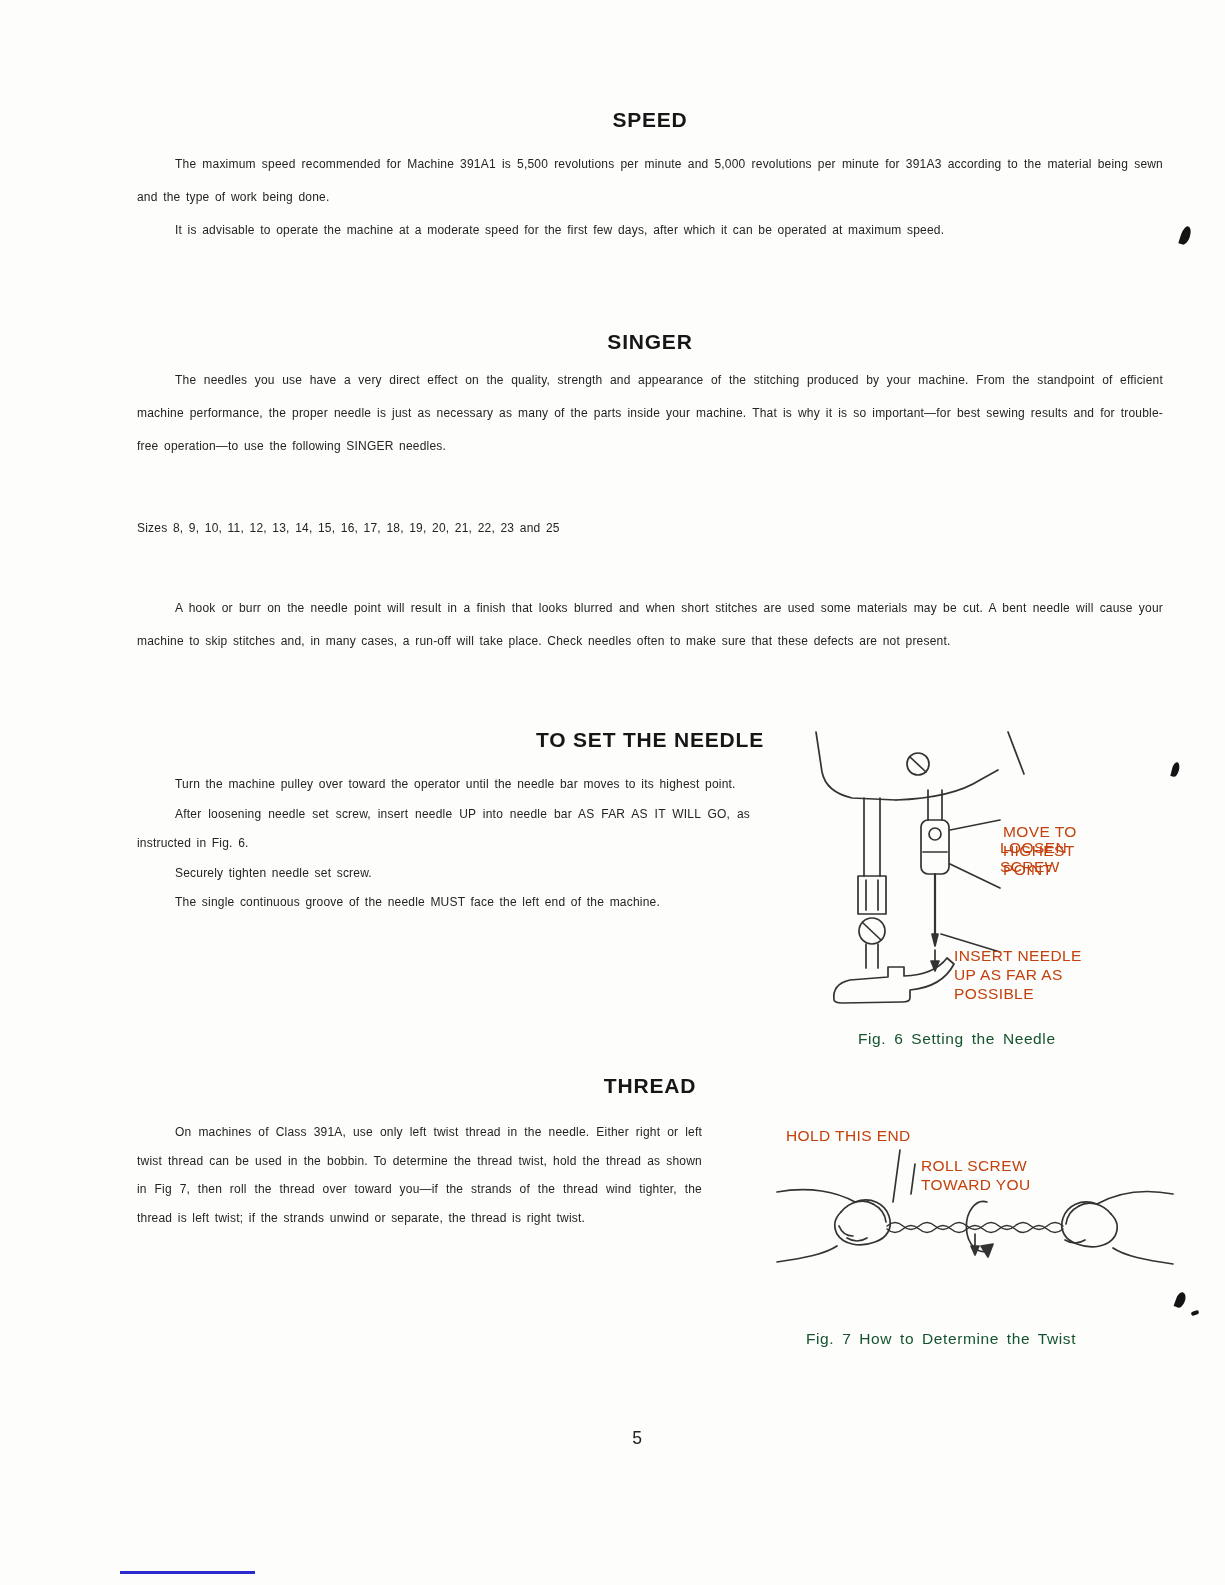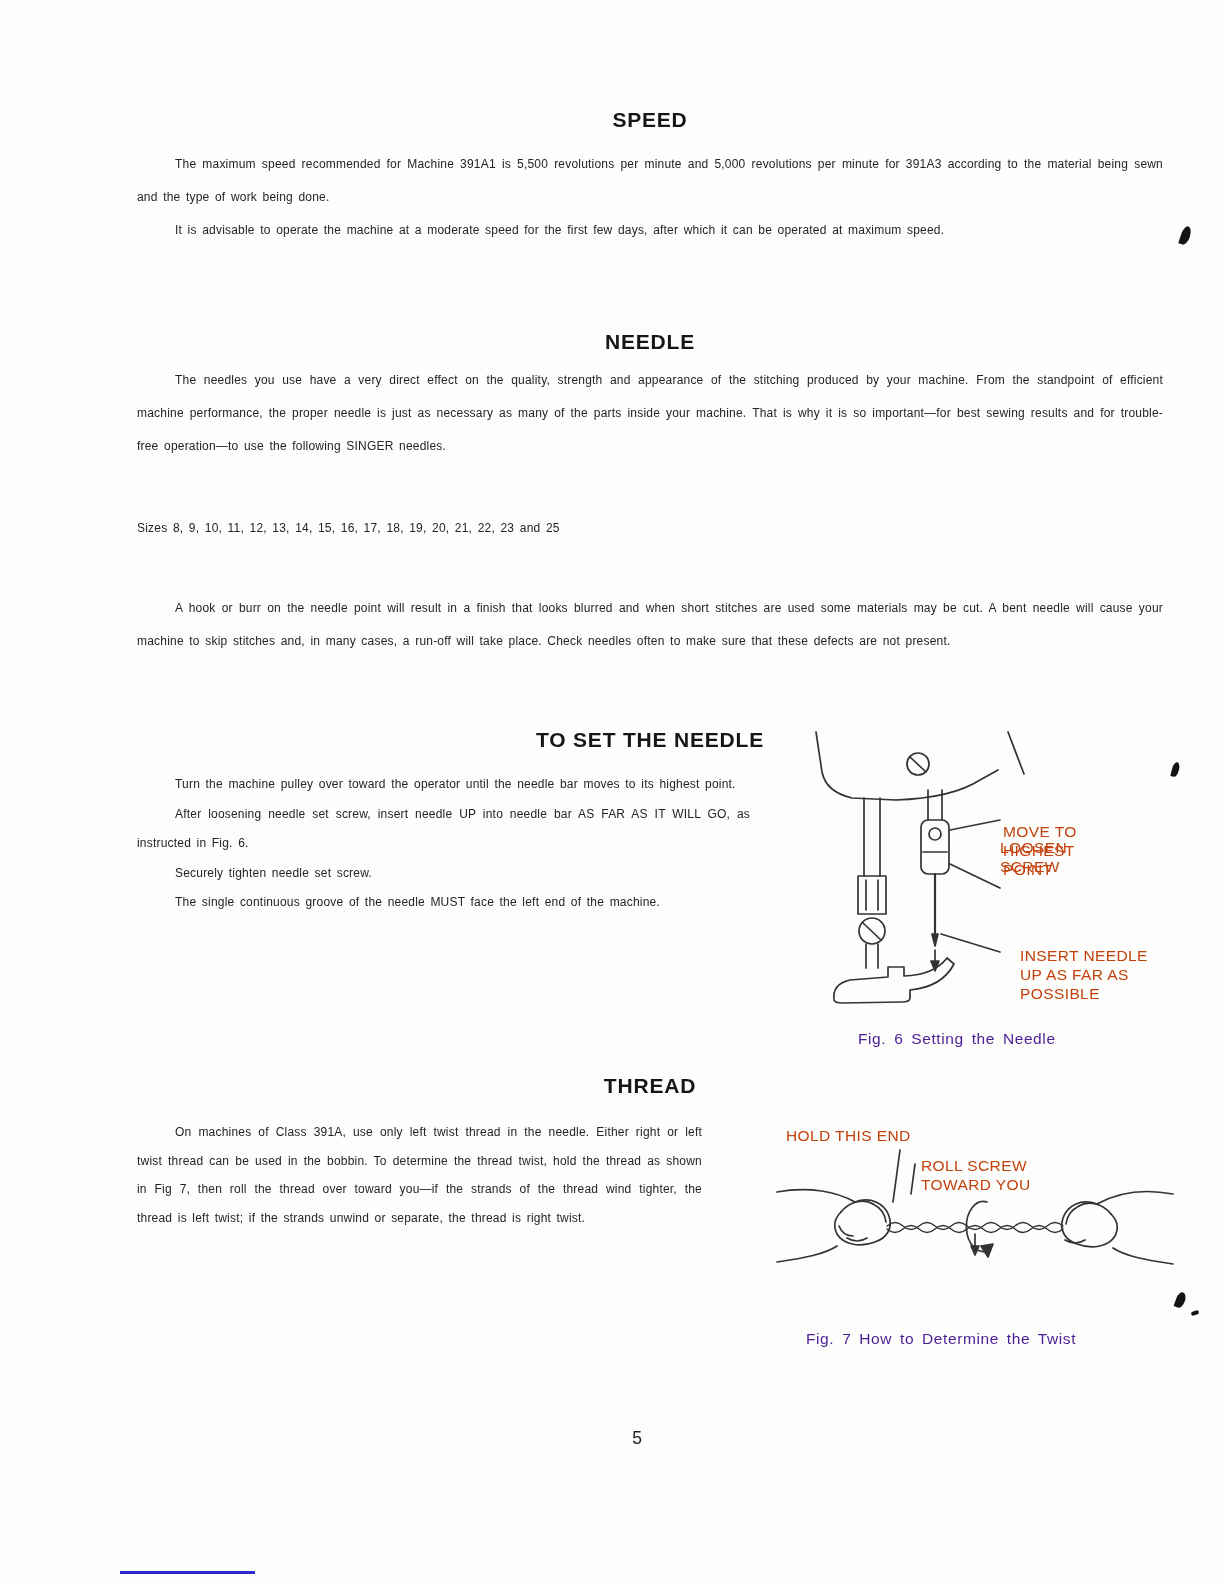--- a/index.html
+++ b/index.html
@@ -44,21 +44,21 @@
     line-height: 19px;
     letter-spacing: 0.4px;
     color: #c2410c;
     white-space: pre-line;
   }
   .figcaption {
     position: absolute;
     font-size: 15.5px;
     letter-spacing: 0.6px;
     word-spacing: 3px;
-    color: #4c1d95;
+    color: #14532d;
   }
   .figure { position: absolute; }
   .figure svg { display:block; }
   .pagenum {
     position: absolute;
     left: 137px;
     width: 1000px;
     text-align: center;
     font-size: 17.5px;
     color: #222;
@@ -77,21 +77,21 @@
 <body>
 
 <div class="page">
 
   <div class="heading" style="top:108px;">SPEED</div>
   <div class="textblock wide" style="top:148px;">
     <p>The maximum speed recommended for Machine 391A1 is 5,500 revolutions per minute and 5,000 revolutions per minute for 391A3 according to the material being sewn and the type of work being done.</p>
     <p>It is advisable to operate the machine at a moderate speed for the first few days, after which it can be operated at maximum speed.</p>
   </div>
 
-  <div class="heading" style="top:330px;">NEEDLE</div>
+  <div class="heading" style="top:330px;">SINGER</div>
   <div class="textblock wide" style="top:364px;">
     <p>The needles you use have a very direct effect on the quality, strength and appearance of the stitching produced by your machine. From the standpoint of efficient machine performance, the proper needle is just as necessary as many of the parts inside your machine. That is why it is so important—for best sewing results and for trouble-free operation—to use the following SINGER needles.</p>
   </div>
   <div class="textblock wide" style="top:512px;">
     <p class="plainline">Sizes 8, 9, 10, 11, 12, 13, 14, 15, 16, 17, 18, 19, 20, 21, 22, 23 and 25</p>
   </div>
   <div class="textblock wide" style="top:592px;">
     <p>A hook or burr on the needle point will result in a finish that looks blurred and when short stitches are used some materials may be cut. A bent needle will cause your machine to skip stitches and, in many cases, a run-off will take place. Check needles often to make sure that these defects are not present.</p>
   </div>
 
@@ -138,21 +138,21 @@
       <line x1="150" y1="102" x2="200" y2="92"></line>
       <line x1="150" y1="136" x2="200" y2="160"></line>
       <line x1="141" y1="206" x2="200" y2="224"></line>
     </svg>
   </div>
   <div class="figlabel" style="left:1003px; top:822px;">MOVE TO
 HIGHEST
 POINT</div>
   <div class="figlabel" style="left:1000px; top:838px;">LOOSEN
 SCREW</div>
-  <div class="figlabel" style="left:1020px; top:946px;">INSERT NEEDLE
+  <div class="figlabel" style="left:954px; top:946px;">INSERT NEEDLE
 UP AS FAR AS
 POSSIBLE</div>
   <div class="figcaption" style="left:858px; top:1030px;">Fig. 6 Setting the Needle</div>
 
   <div class="heading" style="top:1074px;">THREAD</div>
   <div class="textblock col-left" style="top:1118px; width:565px; line-height:28.7px;">
     <p>On machines of Class 391A, use only left twist thread in the needle. Either right or left twist thread can be used in the bobbin. To determine the thread twist, hold the thread as shown in Fig 7, then roll the thread over toward you—if the strands of the thread wind tighter, the thread is left twist; if the strands unwind or separate, the thread is right twist.</p>
   </div>
 
   <div class="figlabel" style="left:786px; top:1126px;">HOLD THIS END</div>

